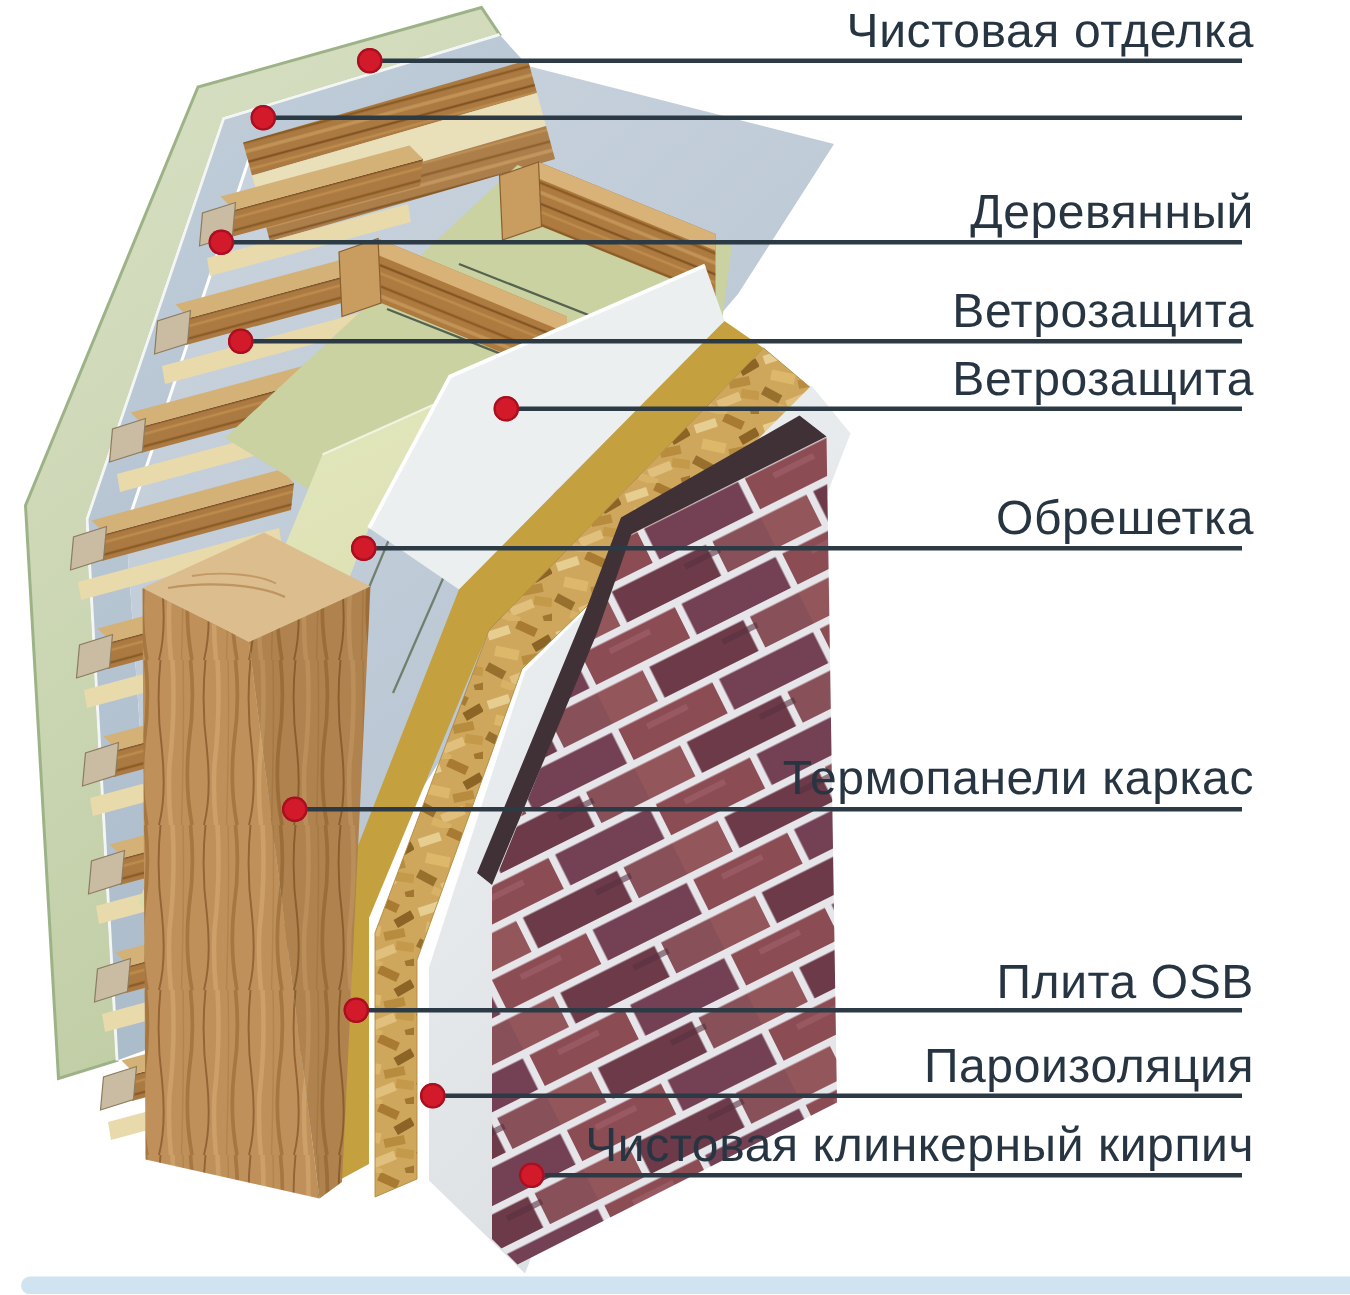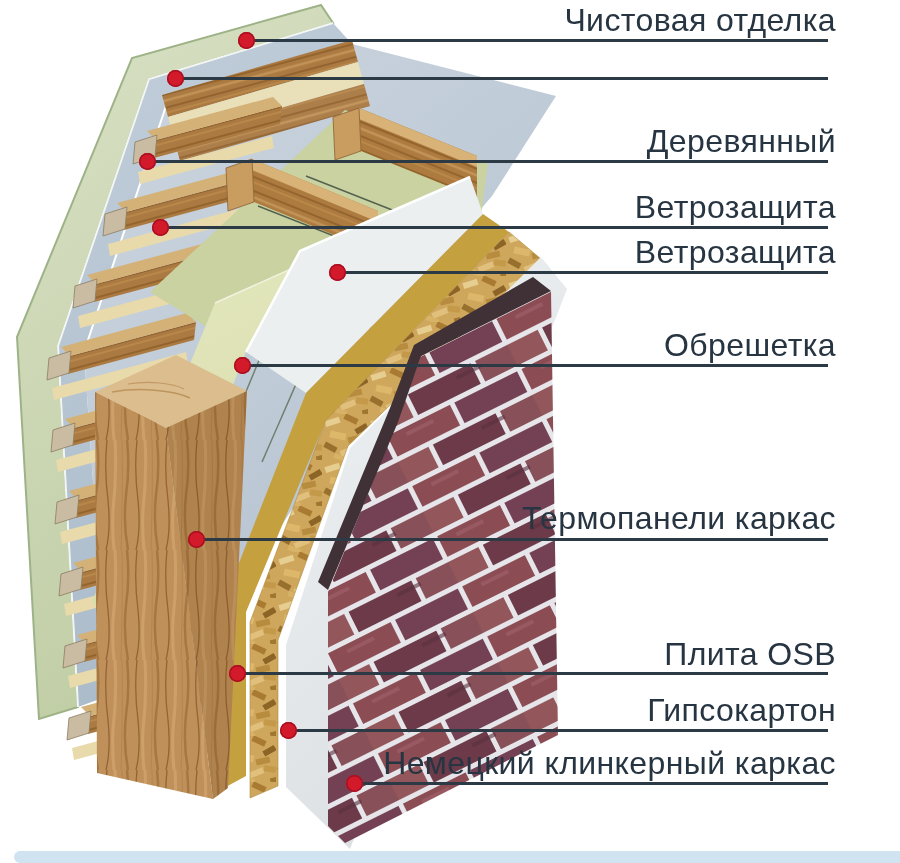--- a/index.html
+++ b/index.html
@@ -217,23 +217,23 @@
   <div class="leader-line" style="left:196px;top:538px;width:632px;"></div>
   <div class="leader-dot" style="left:188px;top:531px;"></div>
   <div class="lbl" style="top:503px;">Термопанели каркас</div>
 
   <div class="leader-line" style="left:237px;top:672px;width:591px;"></div>
   <div class="leader-dot" style="left:229px;top:665px;"></div>
   <div class="lbl" style="top:639px;">Плита OSB</div>
 
   <div class="leader-line" style="left:288px;top:729px;width:540px;"></div>
   <div class="leader-dot" style="left:280px;top:722px;"></div>
-  <div class="lbl" style="top:695px;">Гипсокартон</div>
+  <div class="lbl" style="top:695px;">Пароизоляция</div>
 
   <div class="leader-line" style="left:354px;top:782px;width:474px;"></div>
   <div class="leader-dot" style="left:346px;top:775px;"></div>
-  <div class="lbl" style="top:748px;">Немецкий клинкерный каркас</div>
+  <div class="lbl" style="top:748px;">Чистовая клинкерный кирпич</div>
 
 </div>
 
 <div class="footer-bar"></div>
 
 </div>
 
 </body></html>

